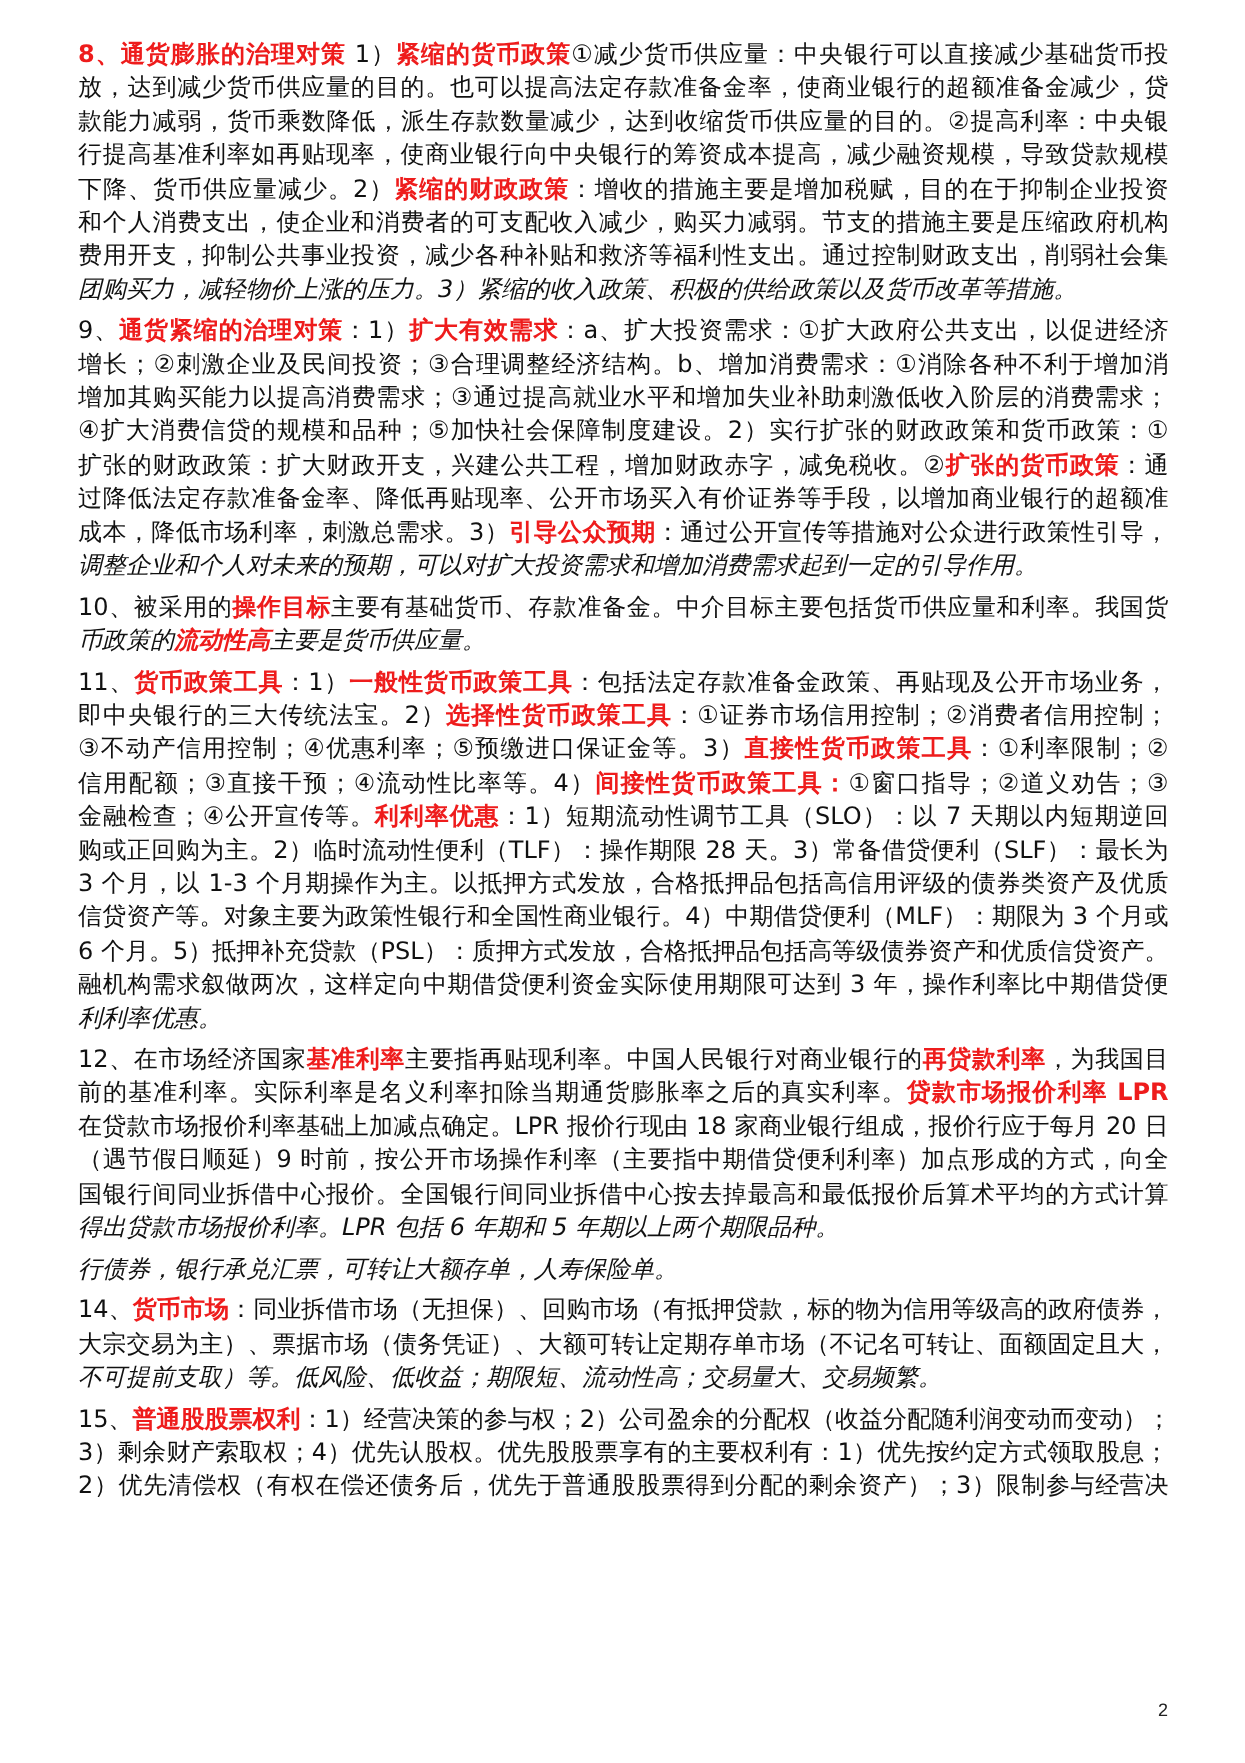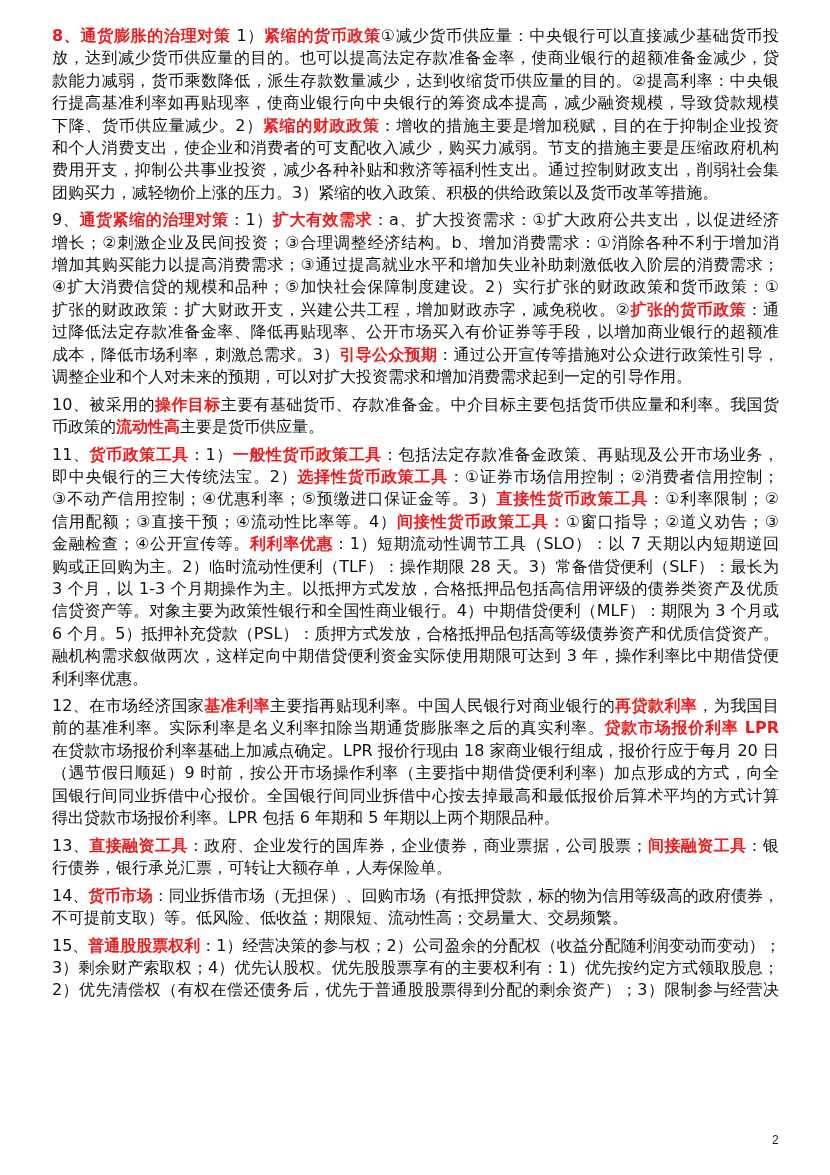--- a/index.html
+++ b/index.html
@@ -7,21 +7,21 @@
   .page {
     position: absolute; left: 52px; top: 25px; width: 727px;
     font-family: "DejaVu Sans", "Liberation Sans", sans-serif;
     font-size: 16px; color: #111111;
   }
   .para { margin-bottom: 5.2px; }
   .line {
     height: 22.4px; line-height: 22.4px; white-space: nowrap;
     text-align: justify; text-align-last: justify; overflow: hidden;
   }
-  .line.last { text-align-last: left; }
+  .line.last { text-align-last: left; font-style: italic; }
   .hl { color: #ee1c1c; font-weight: bold; }
   .page-number {
     position: absolute; left: 772px; top: 1133px;
     font-family: "Liberation Sans", sans-serif; font-size: 12px; color: #222;
   }
 </style>
 </head>
 <body>
 
 <div class="page" id="page">
@@ -64,25 +64,25 @@
     </div>
     <div class="para">
       <div class="line"><span>12、在市场经济国家</span><span class="hl">基准利率</span><span>主要指再贴现利率。中国人民银行对商业银行的</span><span class="hl">再贷款利率</span><span>，为我国目</span></div>
       <div class="line"><span>前的基准利率。实际利率是名义利率扣除当期通货膨胀率之后的真实利率。</span><span class="hl">贷款市场报价利率 LPR</span></div>
       <div class="line"><span>在贷款市场报价利率基础上加减点确定。LPR 报价行现由 18 家商业银行组成，报价行应于每月 20 日</span></div>
       <div class="line"><span>（遇节假日顺延）9 时前，按公开市场操作利率（主要指中期借贷便利利率）加点形成的方式，向全</span></div>
       <div class="line"><span>国银行间同业拆借中心报价。全国银行间同业拆借中心按去掉最高和最低报价后算术平均的方式计算</span></div>
       <div class="line last"><span>得出贷款市场报价利率。LPR 包括 6 年期和 5 年期以上两个期限品种。</span></div>
     </div>
     <div class="para">
-      <div class="line"><span>13、</span><span class="hl">直接融资工具</span><span>：政府、企业发行的国库券，企业债券，商业票据，公司股票；</span><span class="hl">间接融资工具</span><span>：银</span></div>
       <div class="line last"><span>行债券，银行承兑汇票，可转让大额存单，人寿保险单。</span></div>
     </div>
     <div class="para">
       <div class="line"><span>14、</span><span class="hl">货币市场</span><span>：同业拆借市场（无担保）、回购市场（有抵押贷款，标的物为信用等级高的政府债券，</span></div>
+      <div class="line"><span>大宗交易为主）、票据市场（债务凭证）、大额可转让定期存单市场（不记名可转让、面额固定且大，</span></div>
       <div class="line last"><span>不可提前支取）等。低风险、低收益；期限短、流动性高；交易量大、交易频繁。</span></div>
     </div>
     <div class="para">
       <div class="line"><span>15、</span><span class="hl">普通股股票权利</span><span>：1）经营决策的参与权；2）公司盈余的分配权（收益分配随利润变动而变动）；</span></div>
       <div class="line"><span>3）剩余财产索取权；4）优先认股权。优先股股票享有的主要权利有：1）优先按约定方式领取股息；</span></div>
       <div class="line"><span>2）优先清偿权（有权在偿还债务后，优先于普通股股票得到分配的剩余资产）；3）限制参与经营决</span></div>
     </div>
   </div>
 <div class="page-number">2</div>
 

